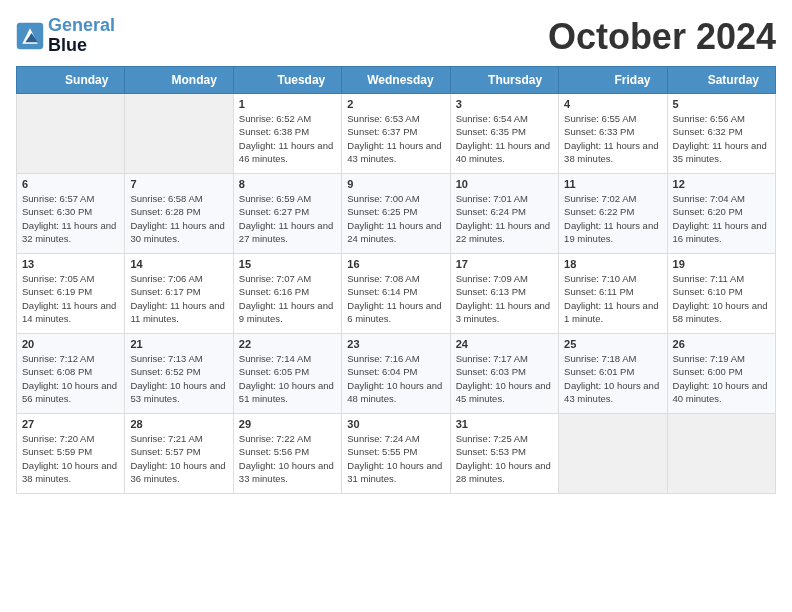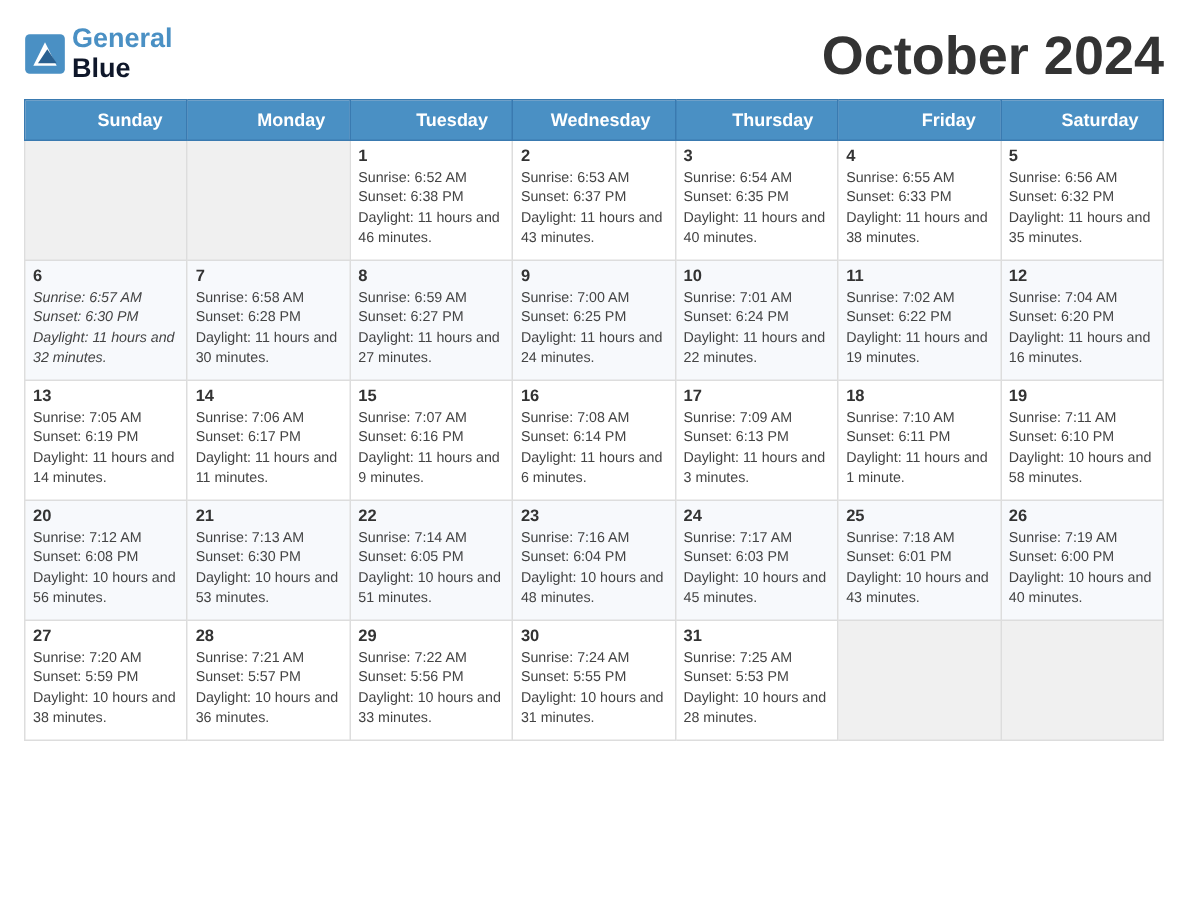--- a/index.html
+++ b/index.html
@@ -153,21 +153,21 @@
         <td>
           <span class="day-num">5</span>
           <div class="cell-info" style="white-space: pre-line;">Sunrise: 6:56 AM
 Sunset: 6:32 PM
 Daylight: 11 hours and 35 minutes.</div>
         </td>
       </tr>
       <tr>
         <td>
           <span class="day-num">6</span>
-          <div class="cell-info" style="white-space: pre-line; font-style: italic;">Sunrise: 6:57 AM
+          <div class="cell-info" style="white-space: pre-line;">Sunrise: 6:57 AM
 Sunset: 6:30 PM
 Daylight: 11 hours and 32 minutes.</div>
         </td>
         <td>
           <span class="day-num">7</span>
           <div class="cell-info" style="white-space: pre-line;">Sunrise: 6:58 AM
 Sunset: 6:28 PM
 Daylight: 11 hours and 30 minutes.</div>
         </td>
         <td>
@@ -248,21 +248,21 @@
       <tr>
         <td>
           <span class="day-num">20</span>
           <div class="cell-info" style="white-space: pre-line;">Sunrise: 7:12 AM
 Sunset: 6:08 PM
 Daylight: 10 hours and 56 minutes.</div>
         </td>
         <td>
           <span class="day-num">21</span>
           <div class="cell-info" style="white-space: pre-line;">Sunrise: 7:13 AM
-Sunset: 6:30 PM
+Sunset: 6:52 PM
 Daylight: 10 hours and 53 minutes.</div>
         </td>
         <td>
           <span class="day-num">22</span>
           <div class="cell-info" style="white-space: pre-line;">Sunrise: 7:14 AM
 Sunset: 6:05 PM
 Daylight: 10 hours and 51 minutes.</div>
         </td>
         <td>
           <span class="day-num">23</span>

